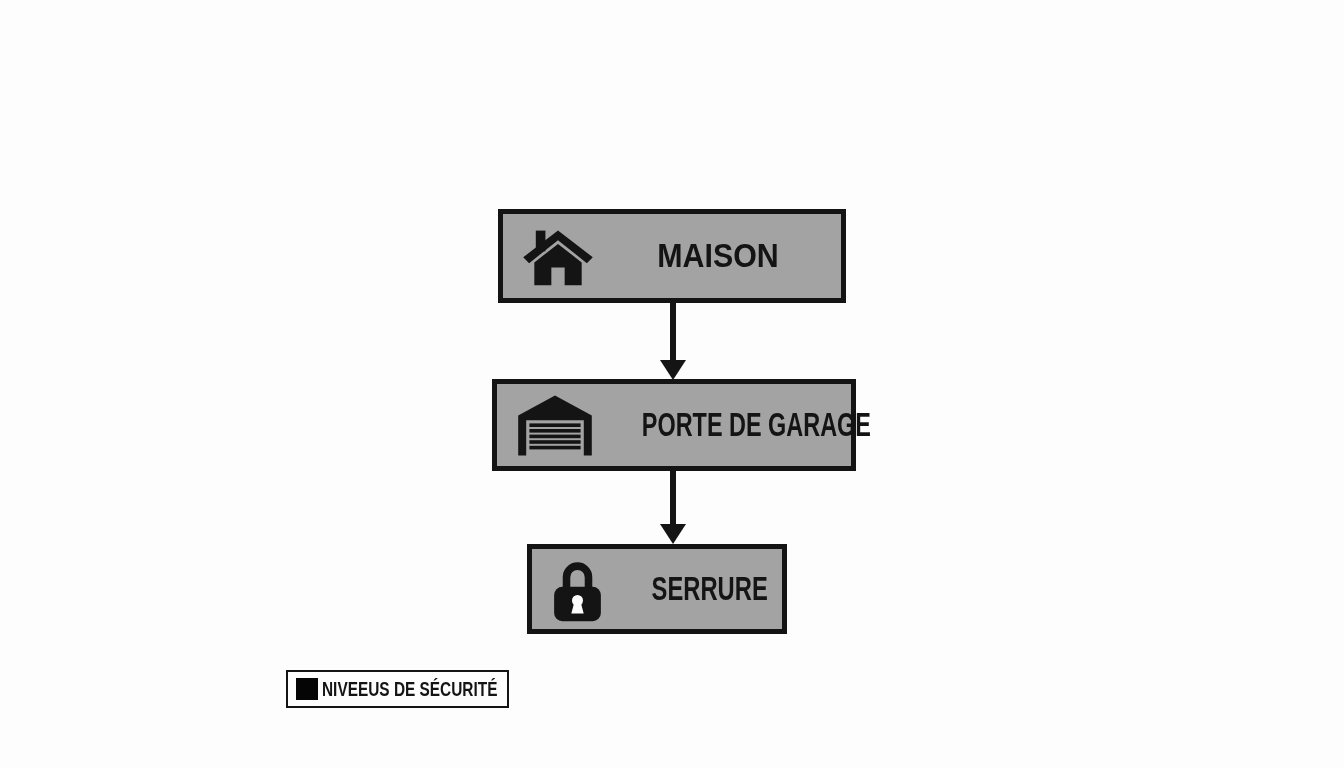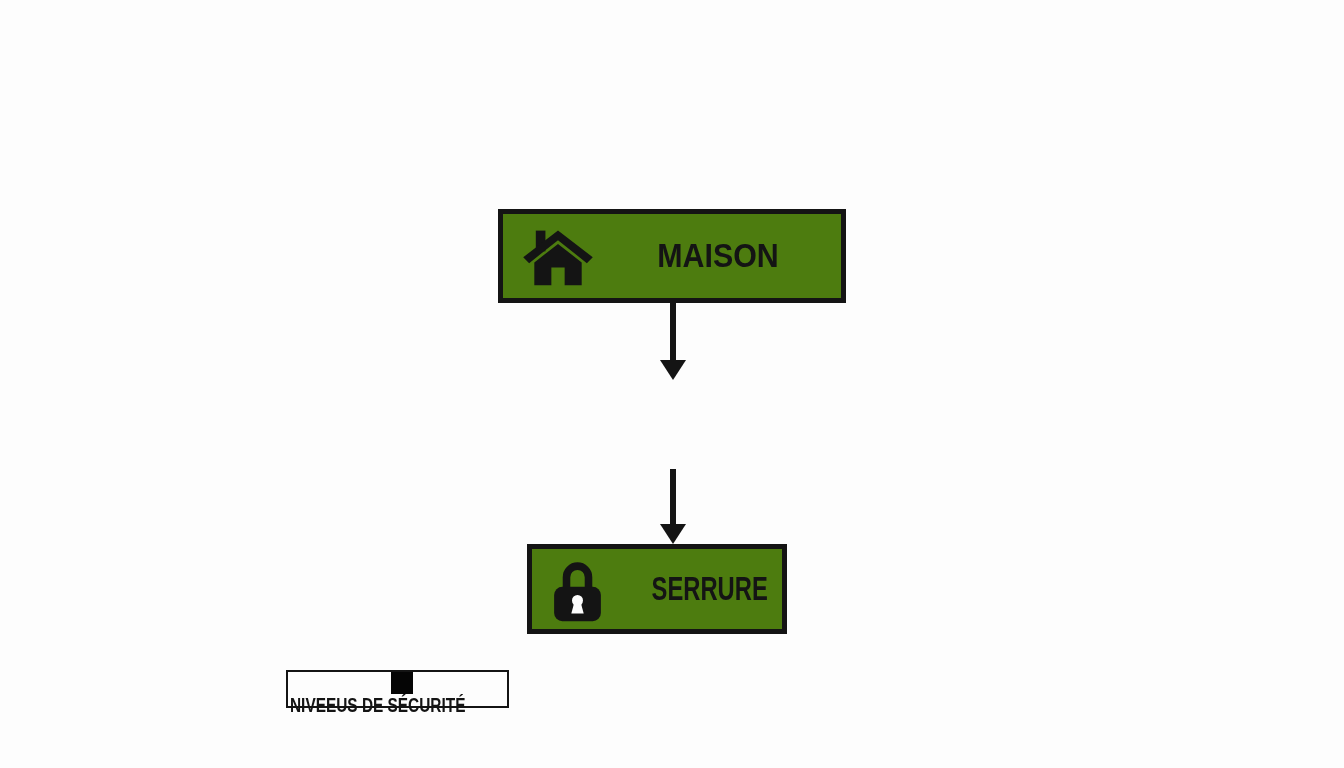--- a/index.html
+++ b/index.html
@@ -26,21 +26,21 @@
     color: #141414;
     transform: scaleX(0.68);
     transform-origin: 50% 50%;
     white-space: nowrap;
   }
   
   .node {
     position: absolute;
     box-sizing: border-box;
     border: 5px solid #141414;
-    background: #4d7c0f;
+    background: #a3a3a3;
     display: flex; align-items: center;
   }
   .node-maison  { left: 498px; top: 209px; width: 348px; height: 94px; }
   .node-garage  { left: 492px; top: 379px; width: 364px; height: 92px; }
   .node-serrure { left: 527px; top: 544px; width: 260px; height: 90px; gap: 24px; }
   .node-icon { flex: 0 0 auto; display: block; margin-left: 18px; }
   .node-label-area {
     flex: 1 1 auto; text-align: center; white-space: nowrap;
   }
   .node-label-text {
@@ -68,21 +68,20 @@
   .arrow2-head { left: 660px; top: 524px; }
   
   .legend {
     position: absolute; left: 286px; top: 670px;
     width: 223px; height: 38px;
     box-sizing: border-box;
     border: 2px solid #141414;
     background: #fdfdfd;
     display: flex; align-items: center;
     padding-left: 8px;
-    flex-direction: column;
   }
   .legend-swatch { width: 22px; height: 22px; background: #050505; flex: 0 0 auto; }
   .legend-label-area { white-space: nowrap; margin-left: 4px; }
   .legend-label-text {
     display: inline-block;
     font-size: 20px; font-weight: 700; color: #141414;
     transform: scaleX(0.77); transform-origin: 0 50%;
     white-space: nowrap;
   }
   svg { display: block; }
@@ -102,20 +101,33 @@
     <div class="node-label-area">
       <span class="node-label-text lbl-maison">MAISON</span>
     </div>
   </div>
 
   <div>
     <div class="arrow-line arrow1-line"></div>
     <div class="arrow-head arrow1-head"></div>
   </div>
 
+  <div class="node node-garage">
+    <svg class="node-icon" width="80" height="64" viewBox="0 0 100 80" aria-hidden="true">
+      <path d="M4 78 L4 28 L50 3 L96 28 L96 78 L86 78 L86 34 L14 34 L14 78 Z" fill="#141414"></path>
+      <rect x="18" y="38" width="64" height="4.5" fill="#141414"></rect>
+      <rect x="18" y="45" width="64" height="4.5" fill="#141414"></rect>
+      <rect x="18" y="52" width="64" height="4.5" fill="#141414"></rect>
+      <rect x="18" y="59" width="64" height="4.5" fill="#141414"></rect>
+      <rect x="18" y="66" width="64" height="4.5" fill="#141414"></rect>
+    </svg>
+    <div class="node-label-area">
+      <span class="node-label-text lbl-garage">PORTE DE GARAGE</span>
+    </div>
+  </div>
 
   <div>
     <div class="arrow-line arrow2-line"></div>
     <div class="arrow-head arrow2-head"></div>
   </div>
 
   <div class="node node-serrure">
     <svg class="node-icon" width="55" height="69" viewBox="0 0 80 100" aria-hidden="true">
       <path d="M24 52 L24 32 A16 16 0 0 1 56 32 L56 52" fill="none" stroke="#141414" stroke-width="11"></path>
       <rect x="6" y="46" width="68" height="50" rx="12" fill="#141414"></rect>

